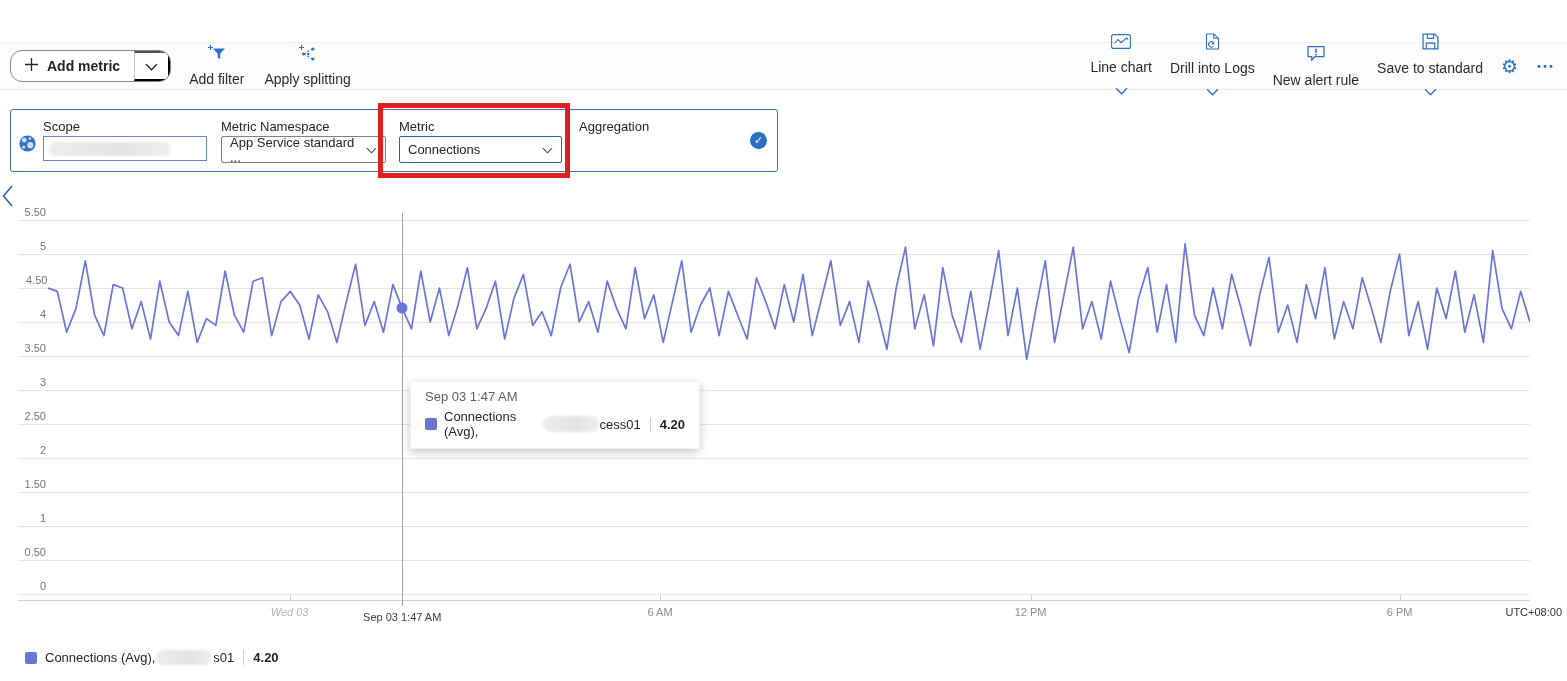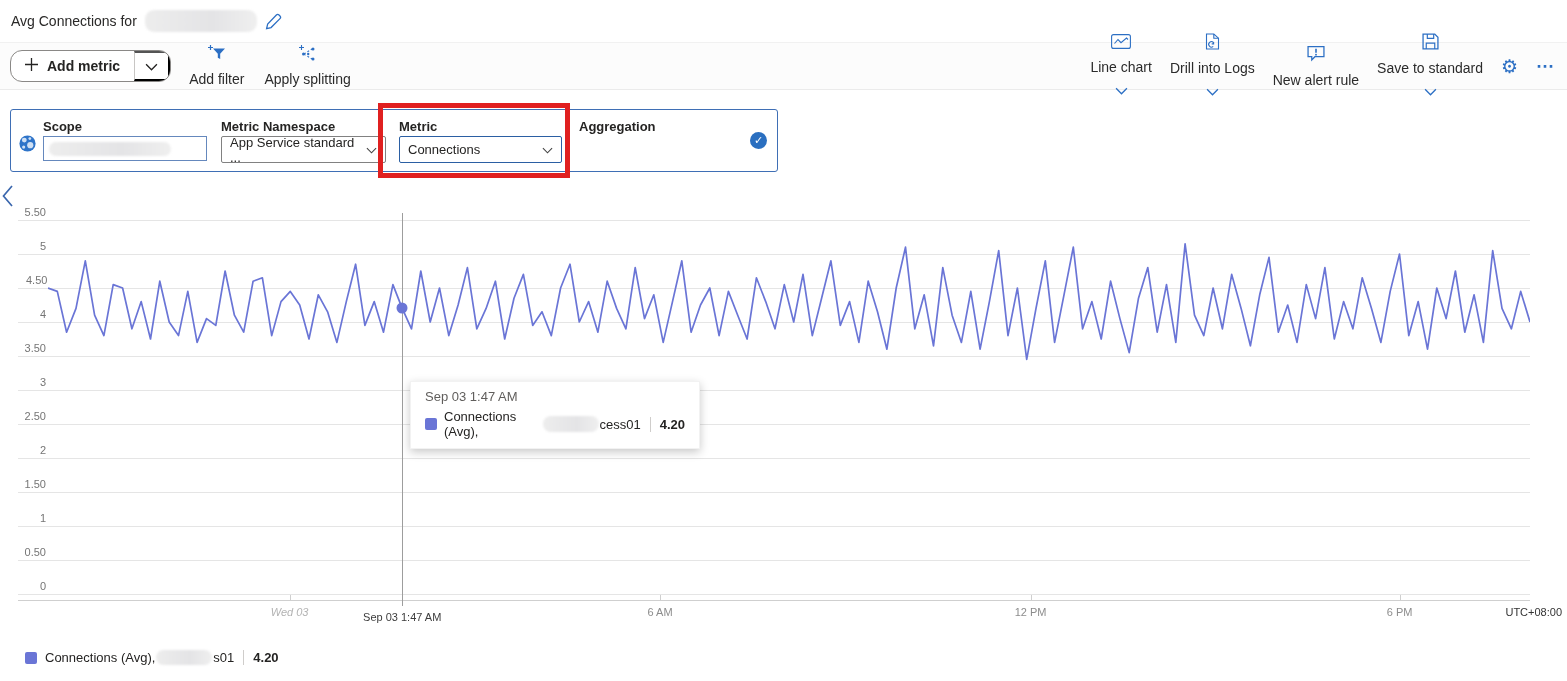--- a/index.html
+++ b/index.html
@@ -23,21 +23,21 @@
   .split-chev { display:flex; align-items:center; padding:0 10px; border-left:1px solid #c8c6c4; background:none; cursor:pointer; }
   .cmd { display:flex; align-items:center; gap:7px; background:none; border:none; cursor:pointer; font-family:inherit; font-size:14px; color:#2b2b2b; margin-right:20px;flex-direction:column; }
   .tb-right .cmd { margin-right:0; }
   .chev { color:#2c6fc4; }
   .icon-btn { background:none; border:none; cursor:pointer; color:#2c6fc4; line-height:1; }
   .gear-glyph { font-size:19px; }
   .ellipsis-glyph { font-size:18px; letter-spacing:1px; font-weight:700; }
 
   
   .panel { position:absolute; left:10px; top:109px; width:768px; height:63px; border:1px solid #3f6fb5; border-radius:3px; background:#fff; }
-  .panel .fld-label { position:absolute; top:9px; font-size:13px; font-weight:700; color:#252423; }
+  .panel .fld-label { position:absolute; top:9px; font-size:13px; font-weight:400; color:#252423; }
   .globe { position:absolute; left:8px; top:25px; }
   .scope-input { position:absolute; left:32px; top:26px; width:164px; height:25px; border:1px solid #6588bd; background:#fff; display:flex; align-items:center; padding:0 5px; }
   .scope-blob { width:122px; height:14px; }
   .sel { position:absolute; top:26px; height:27px; border:1px solid #818181; border-radius:2px; background:#fff; display:flex; align-items:center; justify-content:space-between; padding:0 8px; font-size:13px; color:#252423; cursor:pointer; }
   .sel .sel-chev { color:#444; }
   .sel-namespace { left:210px; width:165px; }
   .sel-metric { left:388px; width:163px; border-color:#2b5fa3; }
   .sel-aggregation { left:568px; width:161px; }
   .check-badge { position:absolute; left:739px; top:22px; width:17px; height:17px; border-radius:50%; background:#2a6fc0; color:#fff; font-size:11px; display:flex; align-items:center; justify-content:center; }
   .red-box { position:absolute; left:378px; top:103px; width:192px; height:75px; border:5px solid #e02020; z-index:6; pointer-events:none; }
@@ -70,31 +70,20 @@
   .legend { position:absolute; left:25px; top:650px; display:flex; align-items:center; font-size:13px; color:#252423; cursor:pointer; }
   .legend .swatch { margin-right:8px; }
   .lg-blob { width:56px; height:15px; border-radius:8px; margin:0 1px; }
   .lg-val { font-weight:700; }
 </style>
 </head>
 <body>
 
 <div class="root">
 
-  <div class="titlebar">
-    <span class="title">Avg Connections for</span>
-    <span class="redact title-blob"></span>
-    <button class="pencil-btn">
-      <span>
-        <svg width="17" height="17" viewBox="0 0 16 16">
-            <path d="M10.7 1.9a1.8 1.8 0 0 1 2.5 0l.9.9a1.8 1.8 0 0 1 0 2.5L5.7 13.7l-4.2 1 1-4.2z" fill="none" stroke="#2c6fc4" stroke-width="1.2"></path>
-          </svg>
-      </span>
-    </button>
-  </div>
 
   <div class="toolbar">
     <div class="tb-left">
       <div class="split-btn">
         <button class="split-main">
           <span>
             <svg width="13" height="13" viewBox="0 0 14 14">
                 <path d="M7 0v14M0 7h14" stroke="#252423" stroke-width="1.4"></path>
               </svg>
           </span>

